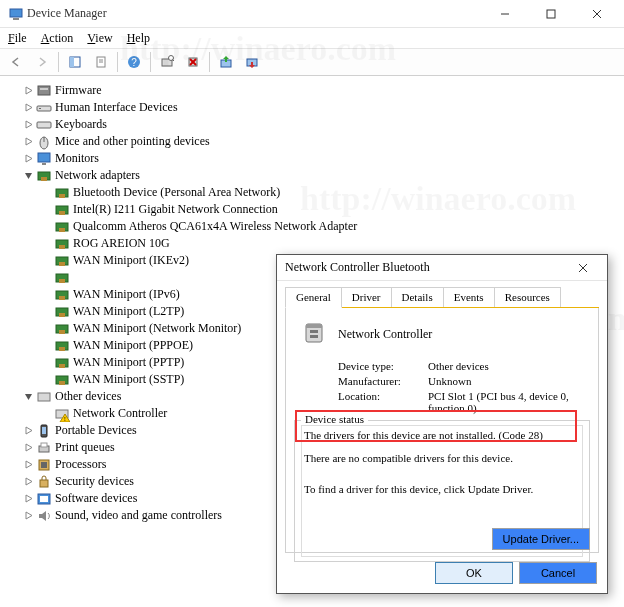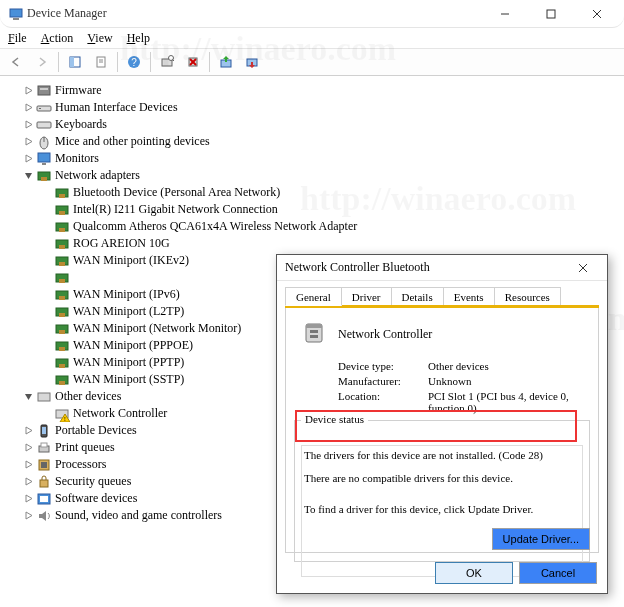--- a/index.html
+++ b/index.html
@@ -1,21 +1,21 @@
 <!DOCTYPE html>
 <html><head>
 <meta charset="utf-8">
 <style>
   * { box-sizing: border-box; }
   html, body { margin:0; padding:0; }
 #000; background:#fff; width:624px; height:607px; position:relative; overflow:hidden; border:1px solid #ccc; }
 
   
   .dm-window { position:absolute; left:5px; top:5px; width:614px; height:597px; background:#fff; border:1px solid #bbb; box-shadow:0 0 0 1px rgba(0,0,0,0.03); }
-  .titlebar { height:28px; display:flex; align-items:center; padding:0 4px 0 8px; border-bottom:1px solid #e5e5e5;border-radius:12px; }
+  .titlebar { height:28px; display:flex; align-items:center; padding:0 4px 0 8px; border-bottom:1px solid #e5e5e5; }
   .titlebar .title { flex:1; font-size:12px; color:#333; }
   .winctrl { display:flex; }
   .winctrl .btn { width:46px; height:28px; display:flex; align-items:center; justify-content:center; }
   .winctrl svg { width:10px; height:10px; }
 
   .menubar { height:20px; display:flex; align-items:center; gap:14px; padding:0 8px; }
   .menubar span { font-size:12px; }
   .menubar span u { text-decoration:underline; }
 
   .toolbar { height:28px; display:flex; align-items:center; padding:0 4px; gap:2px; border-top:1px solid #e5e5e5; border-bottom:1px solid #d0d0d0; background:#fdfdfd; }
@@ -35,39 +35,39 @@
   .depth1 { padding-left:20px; }
   .depth2 { padding-left:38px; }
 
   
   .dialog { position:absolute; left:276px; top:254px; width:332px; height:340px; background:#fff; border:1px solid #555; box-shadow:3px 3px 10px rgba(0,0,0,0.3); }
   .dlg-titlebar { height:26px; display:flex; align-items:center; padding:0 4px 0 8px; background:#fff; border-bottom:1px solid #e5e5e5; }
   .dlg-titlebar .title { flex:1; font-size:12px; }
   .dlg-close { width:40px; height:26px; display:flex; align-items:center; justify-content:center; }
   .dlg-body { position:absolute; left:8px; top:32px; right:8px; bottom:40px; }
 
-  .tabstrip { display:flex; height:21px; border-bottom:3px solid #eab308; }
+  .tabstrip { display:flex; height:21px; border-bottom:1px solid #eab308; }
   .tab { padding:3px 10px 0 10px; font-size:11px; border:1px solid #d0d0d0; border-bottom:none; margin-right:-1px; background:#fff; position:relative; }
   .tab.active { background:#fff; z-index:2; border-bottom:1px solid #fff; margin-bottom:-1px; }
 
   .tab-content { padding:10px 8px 0 8px; border:1px solid #d0d0d0; border-top:none; height:calc(100% - 21px); position:relative; }
 
   .devrow { display:flex; align-items:center; gap:8px; margin-bottom:10px; padding-left:4px; }
   .devrow .bigicon { width:32px; height:32px; display:flex; align-items:center; justify-content:center; }
   .devname { font-size:12px; }
 
   .info-grid { margin-left:44px; font-size:11px; }
   .info-grid .r { display:flex; margin-bottom:3px; }
   .info-grid .k { width:90px; }
   .info-grid .v { flex:1; }
 
   .fieldset { margin-top:6px; border:1px solid #d0d0d0; padding:4px 6px 4px 6px; height:142px; position:relative; }
   .fieldset .legend { position:absolute; top:-8px; left:6px; background:#fff; padding:0 4px; font-size:11px; }
   .highlight-box { position:absolute; left:0; top:-11px; width:96%; height:32px; border:2px solid #e33; pointer-events:none; }
-  .status-text { font-size:11px; line-height:15px; height:100%; overflow:auto; padding:2px 14px 2px 2px; border:1px solid #ddd;margin-top:20px; }
+  .status-text { font-size:11px; line-height:15px; height:100%; overflow:auto; padding:2px 14px 2px 2px; border:1px solid #ddd; }
   .status-text::-webkit-scrollbar { width:17px; }
   .status-text::-webkit-scrollbar-track { background:#f0f0f0; }
   .status-text::-webkit-scrollbar-button { height:17px; background:#f0f0f0; border:1px solid #a0a0a0; }
 
   .upd-row { position:absolute; right:8px; bottom:2px; }
   .btn-std { min-width:78px; height:22px; font-size:11px; padding:0 10px; background:#3b82f6; border:1px solid #a0a0a0; }
 
   .dlg-footer { position:absolute; left:0; right:0; bottom:0; height:40px; display:flex; align-items:center; justify-content:flex-end; gap:6px; padding:0 10px; }
   .btn-primary { border:1px solid #3c7fb1; background:#e1eefb; }
 
@@ -456,21 +456,21 @@
           <svg viewBox="0 0 9 9">
             <path d="M2 1 L8 4.5 L2 8 Z" fill="none" stroke="#888"></path>
           </svg>
         </span>
         <span class="nicon">
           <svg viewBox="0 0 16 16" width="16" height="16">
             <rect x="4" y="6" width="8" height="7" fill="#d8b060" stroke="#8a6a20"></rect>
             <path d="M6 6 V4 a2 2 0 0 1 4 0 V6" fill="none" stroke="#8a6a20"></path>
           </svg>
         </span>
-        <span class="nlabel">Security queues</span>
+        <span class="nlabel">Security devices</span>
       </div>
       <div class="node depth1">
         <span class="twisty">
           <svg viewBox="0 0 9 9">
             <path d="M2 1 L8 4.5 L2 8 Z" fill="none" stroke="#888"></path>
           </svg>
         </span>
         <span class="nicon">
           <svg viewBox="0 0 16 16" width="16" height="16">
             <rect x="2" y="3" width="12" height="10" fill="#4a90d9" stroke="#2c5aa0"></rect>

